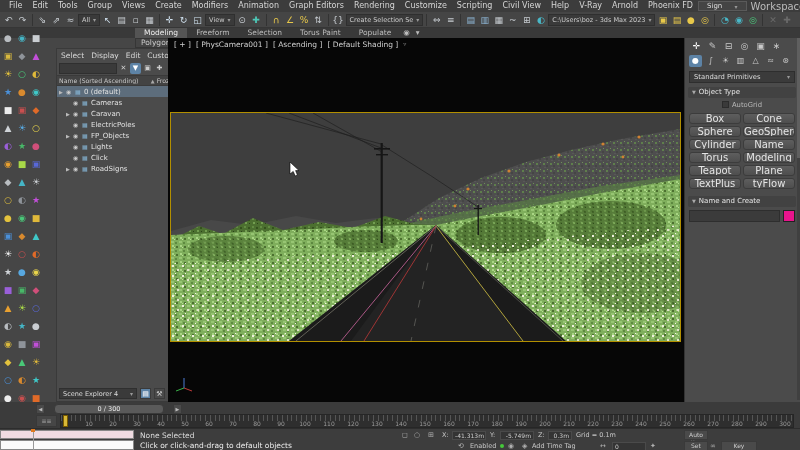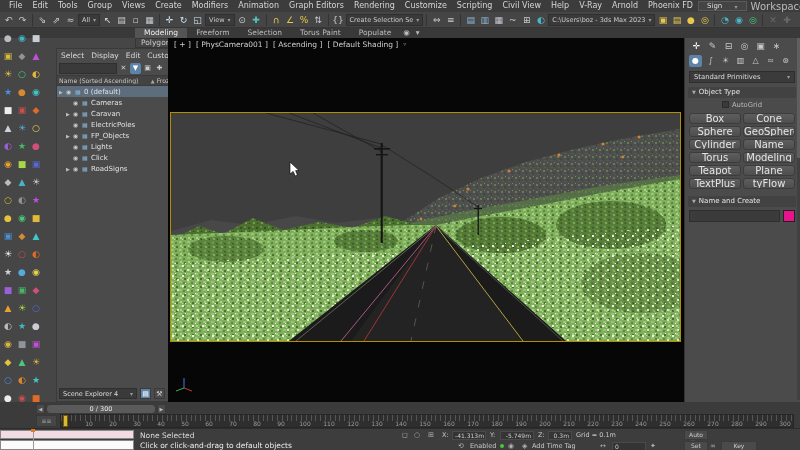--- a/index.html
+++ b/index.html
@@ -73,21 +73,21 @@
 #objtype-grid{position:absolute;left:4px;top:75px;width:106px;display:grid;grid-template-columns:1fr 1fr;gap:2px}
 .cp-btn{height:11px;background:linear-gradient(#5e5e5e,#4e4e4e);border:1px solid #3c3c3c;border-radius:3px;font-size:10px;color:#e4e4e4;text-align:center;line-height:10px;overflow:hidden}
 #ro-namecolor{top:158px}
 #name-row{position:absolute;left:4px;top:172px;width:106px;display:flex;gap:3px}
 #name-input{flex:1;height:12px;background:#3b3b3b;border:1px solid #2e2e2e}
 #color-swatch{width:12px;height:12px;border:1px solid #222}
 #cp-scroll{position:absolute;right:0;top:0;width:3px;height:362px;background:#404040}
 #cp-scroll .thumb{position:absolute;top:0;width:3px;height:120px;background:#5f5f5f}
 
 #trackbar{left:0;top:402px;width:800px;height:26px;background:#3b3b3b}
-#slider-wrap{position:absolute;left:36px;top:2px;display:flex;gap:1px;height:10px}
+#slider-wrap{position:absolute;left:36px;top:2px;display:flex;gap:9px;height:10px}
 .sl-arrow{width:9px;background:#4a4a4a;border:1px solid #3a3a3a;font-size:5px;text-align:center;line-height:8px;color:#bbb}
 #time-slider{width:110px;background:#5a5a5a;border:1px solid #3a3a3a;border-radius:4px;font-size:6.5px;text-align:center;line-height:9px;color:#e8e8e8}
 #mce-btn{position:absolute;left:36px;top:13px;width:21px;height:12px;background:#464646;border:1px solid #383838;font-size:6px;color:#aaa;text-align:center;line-height:10px}
 #ruler{position:absolute;left:60px;top:12px;width:734px;height:14px;background:#2e2e2e;border:1px solid #262626}
 #ruler .ticks{position:absolute;left:0;top:0;width:100%;height:6px;background:repeating-linear-gradient(90deg,#555 0 1px,transparent 1px 4.8px)}
 .tick-label{position:absolute;top:5px;transform:translateX(-50%);font-size:6px;color:#9a9a9a}
 #playhead{position:absolute;left:2px;top:0;width:5px;height:12px;background:#d8b838;border:1px solid #7a5c00}
 
 #statusbar{left:0;top:428px;width:800px;height:22px;background:#3d3d3d;border-top:1px solid #2d2d2d;font-size:7px}
 #ml-pink{left:0;top:1px;width:134px;height:9px;background:#f0dce2;border:1px solid #888}

